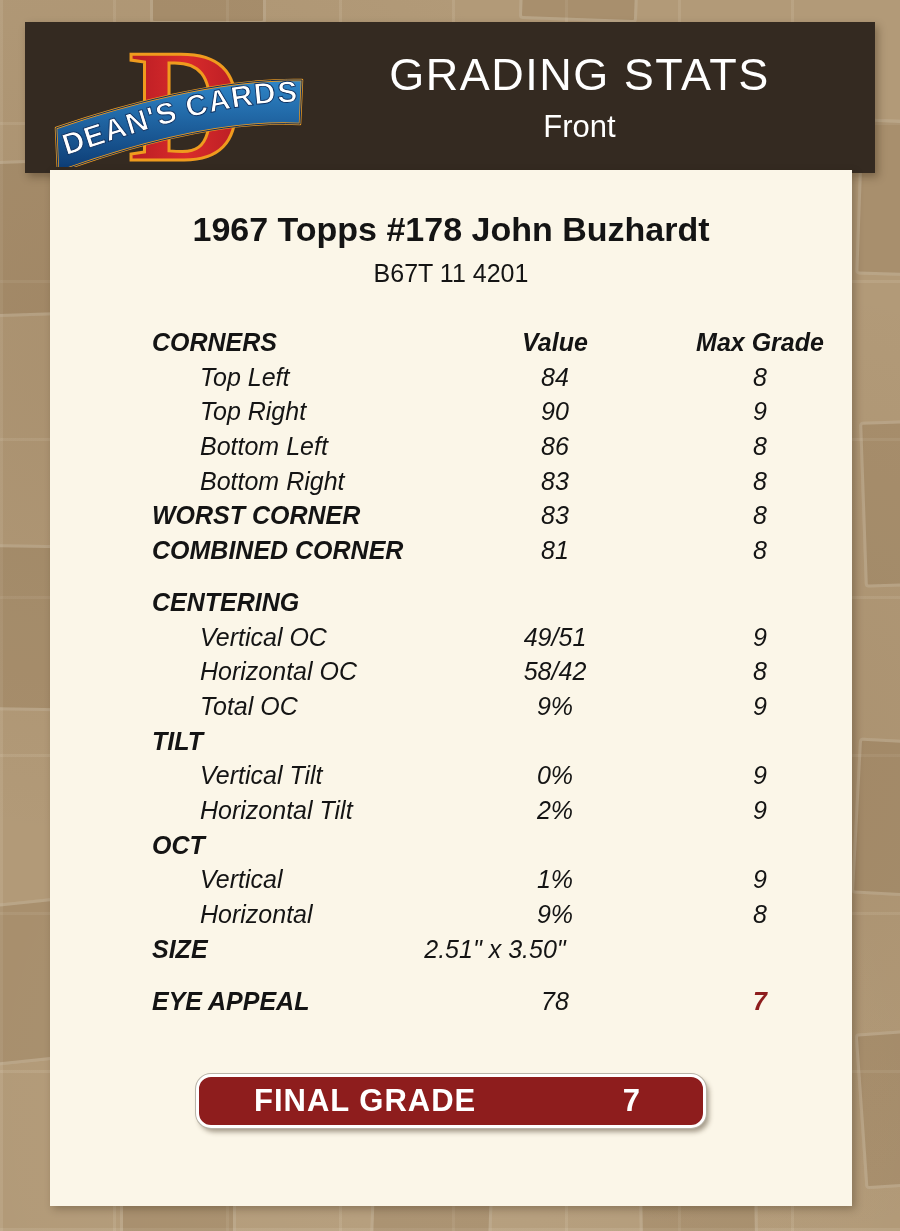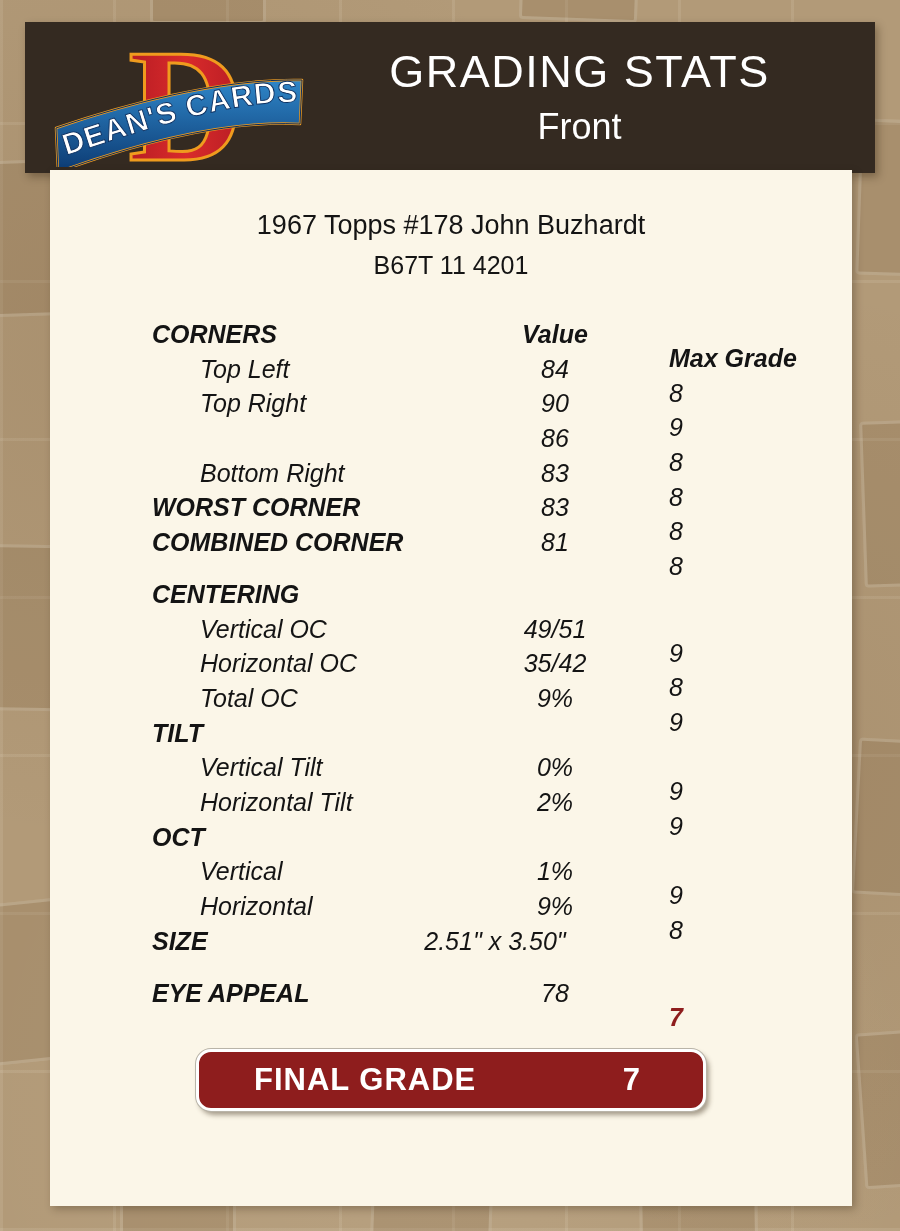--- a/index.html
+++ b/index.html
@@ -26,45 +26,45 @@
   
   .header{
     position:absolute;left:25px;top:22px;width:850px;height:151px;
     background:#342a21;display:flex;align-items:center;
     box-shadow:3px 4px 8px rgba(40,25,10,.35);
   }
   .logo-wrap{width:285px;height:151px;position:relative;flex:0 0 auto;}
   .logo-wrap svg{position:absolute;left:25px;top:10px;}
   .header-titles{flex:1;text-align:center;color:#ffffff;padding-right:26px;}
   .header-title{font-size:45px;letter-spacing:1.5px;line-height:1.1;}
-  .header-subtitle{font-size:36px;margin-top:10px;}
+  .header-subtitle{font-size:31px;margin-top:10px;}
   
   .panel{
     position:absolute;left:50px;top:170px;width:802px;height:1036px;
     background:#fbf6e8;box-shadow:3px 3px 8px rgba(40,25,10,.30);
     color:#141414;
   }
-  .card-title{margin-top:40px;text-align:center;font-size:27px;font-weight:normal;}
+  .card-title{margin-top:40px;text-align:center;font-size:34px;font-weight:bold;}
   .card-code{margin-top:10px;text-align:center;font-size:25px;}
   .gtable{margin-top:37px;font-style:italic;}
   .trow{position:relative;height:34.7px;}
   .trow.gap{margin-top:17px;text-align:right;}
   .trow.gap2{margin-top:18px;}
   .cl,.cv,.cm{position:absolute;top:0;line-height:34.7px;font-size:25px;white-space:nowrap;}
   .cl{left:102px;}
   .trow.indent .cl{left:150px;}
   .trow.head .cl,.trow.bold .cl{font-weight:bold;}
   .cv{left:380px;width:250px;text-align:center;}
-  .cm{left:619px;width:140px;margin-top:24px;}
+  .cm{left:640px;width:140px;text-align:center;}
   .trow.head .cv,.trow.head .cm{font-weight:bold;}
   .trow.wide .cv{left:230px;width:430px;}
   .trow.redmax .cm{color:#8e1d1d;font-weight:bold;}
   
   .final-grade{
-    margin:38px auto 0;width:510px;height:62px;
+    margin:55px auto 0;width:510px;height:54px;
     background:#8e1d1d;border:3px solid #ffffff;border-radius:15px;
     box-shadow:0 0 0 1px #b9b4a8, 3px 4px 5px rgba(60,45,25,.45);
     display:flex;align-items:center;justify-content:space-between;
     color:#ffffff;font-weight:bold;font-size:31px;letter-spacing:1px;
     cursor:pointer;box-sizing:border-box;
   }
   .final-grade .fg-label{margin-left:55px;}
   .final-grade .fg-value{margin-right:62px;}
 </style>
 </head>
@@ -128,20 +128,21 @@
         <span class="cl">Top Left</span>
         <span class="cv">84</span>
         <span class="cm">8</span>
       </div>
       <div class="trow indent">
         <span class="cl">Top Right</span>
         <span class="cv">90</span>
         <span class="cm">9</span>
       </div>
       <div class="trow indent">
+        <span class="cl">Bottom Left</span>
         <span class="cv">86</span>
         <span class="cm">8</span>
       </div>
       <div class="trow indent">
         <span class="cl">Bottom Right</span>
         <span class="cv">83</span>
         <span class="cm">8</span>
       </div>
       <div class="trow bold">
         <span class="cl">WORST CORNER</span>
@@ -158,21 +159,21 @@
         <span class="cv"></span>
         <span class="cm"></span>
       </div>
       <div class="trow indent">
         <span class="cl">Vertical OC</span>
         <span class="cv">49/51</span>
         <span class="cm">9</span>
       </div>
       <div class="trow indent">
         <span class="cl">Horizontal OC</span>
-        <span class="cv">35/42</span>
+        <span class="cv">58/42</span>
         <span class="cm">8</span>
       </div>
       <div class="trow indent">
         <span class="cl">Total OC</span>
         <span class="cv">9%</span>
         <span class="cm">9</span>
       </div>
       <div class="trow bold">
         <span class="cl">TILT</span>
         <span class="cv"></span>

